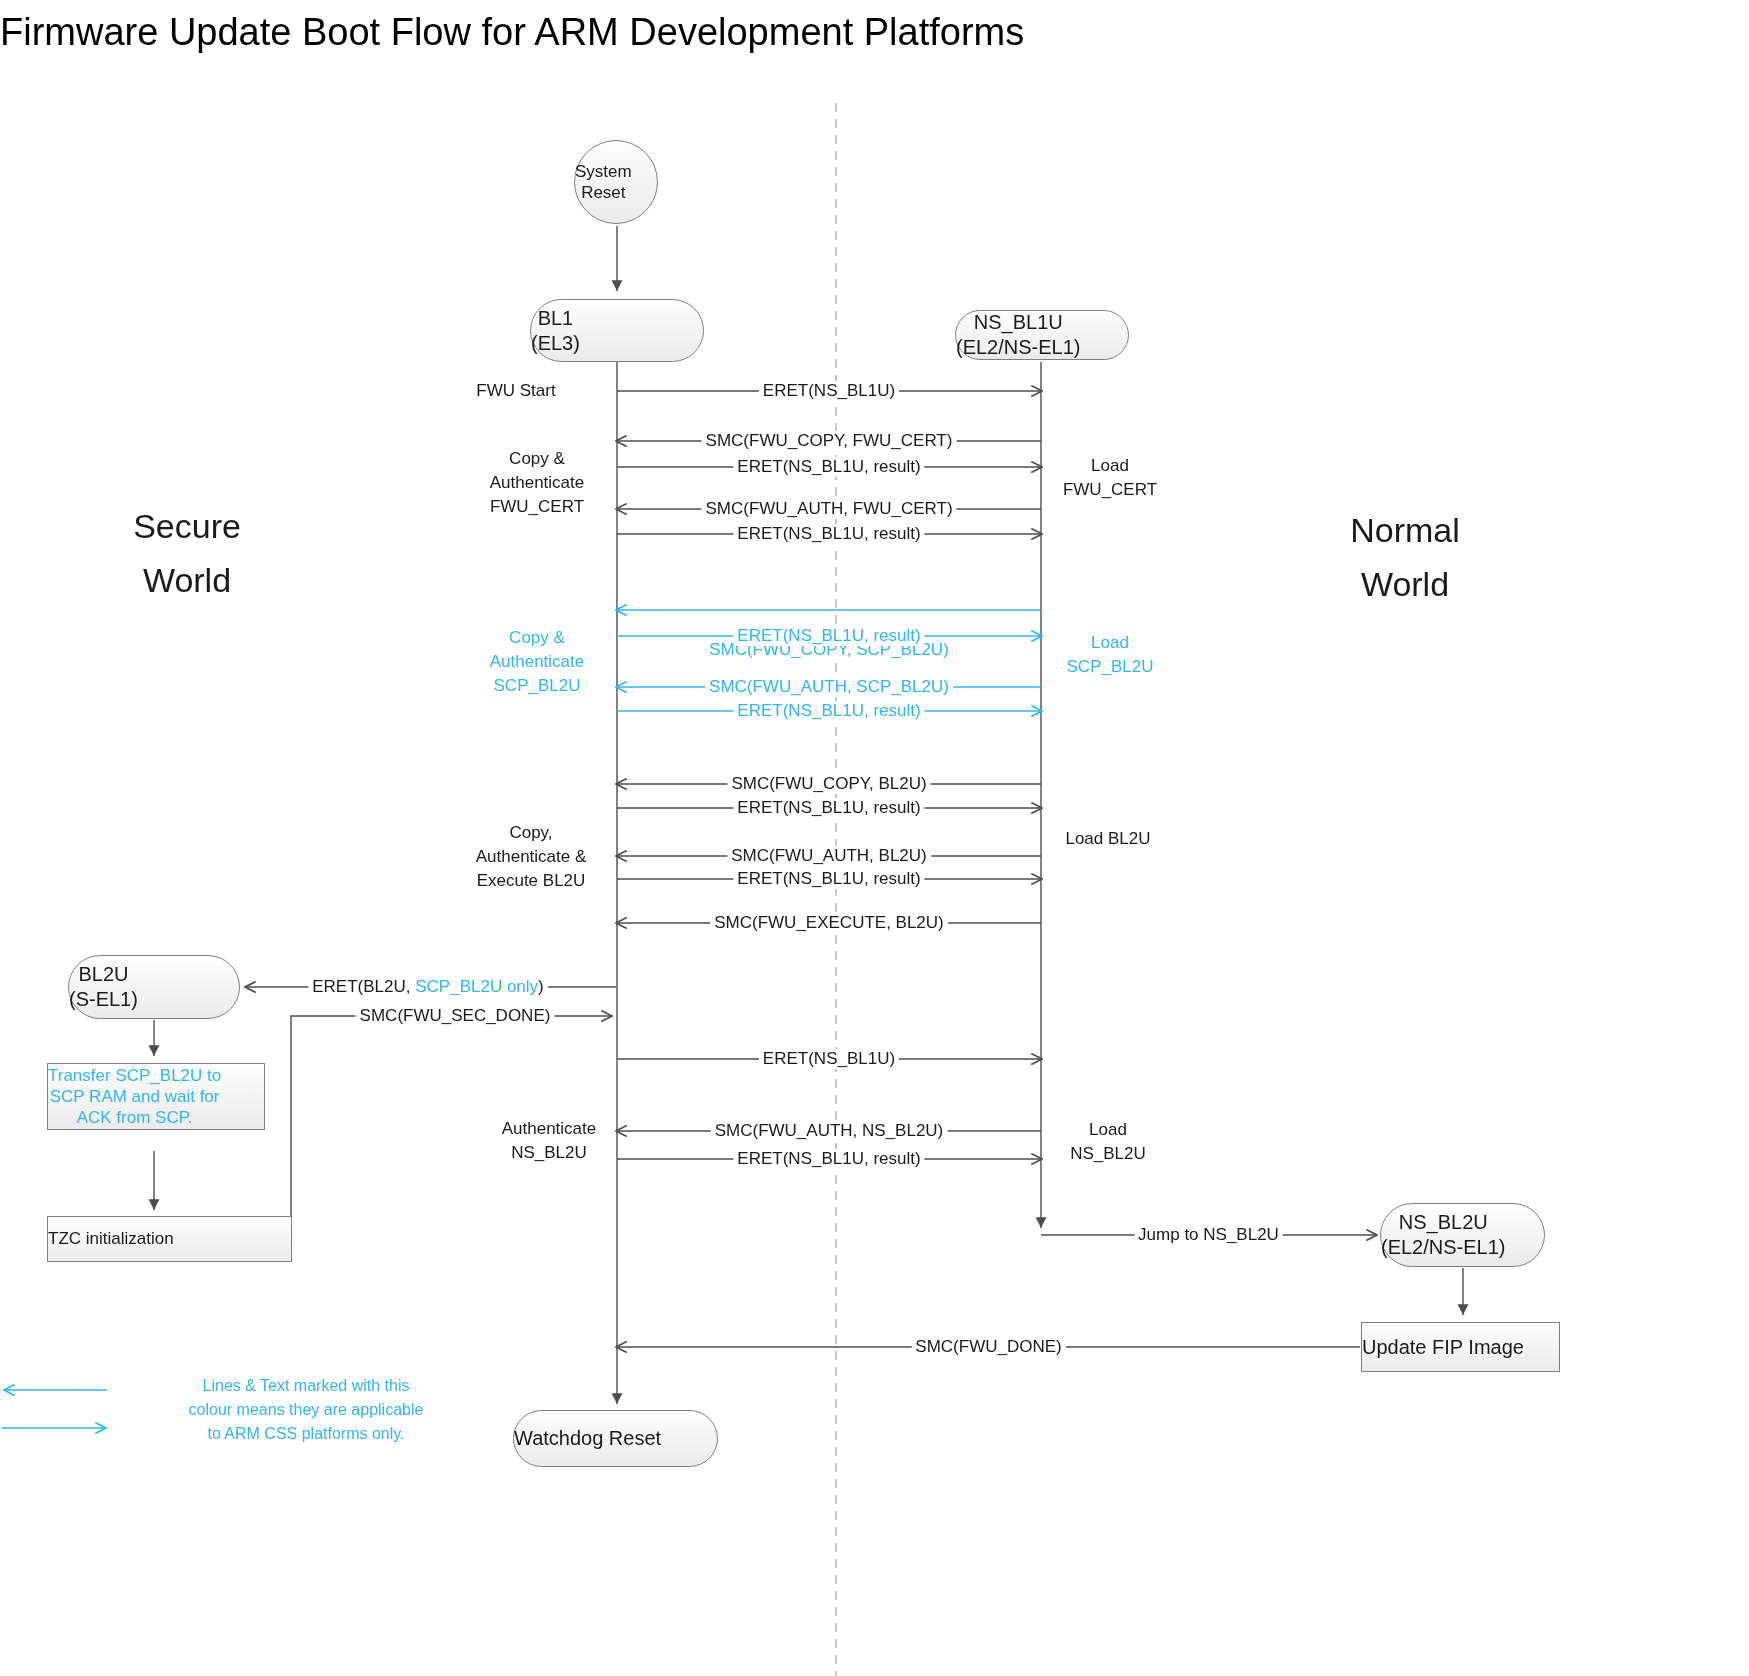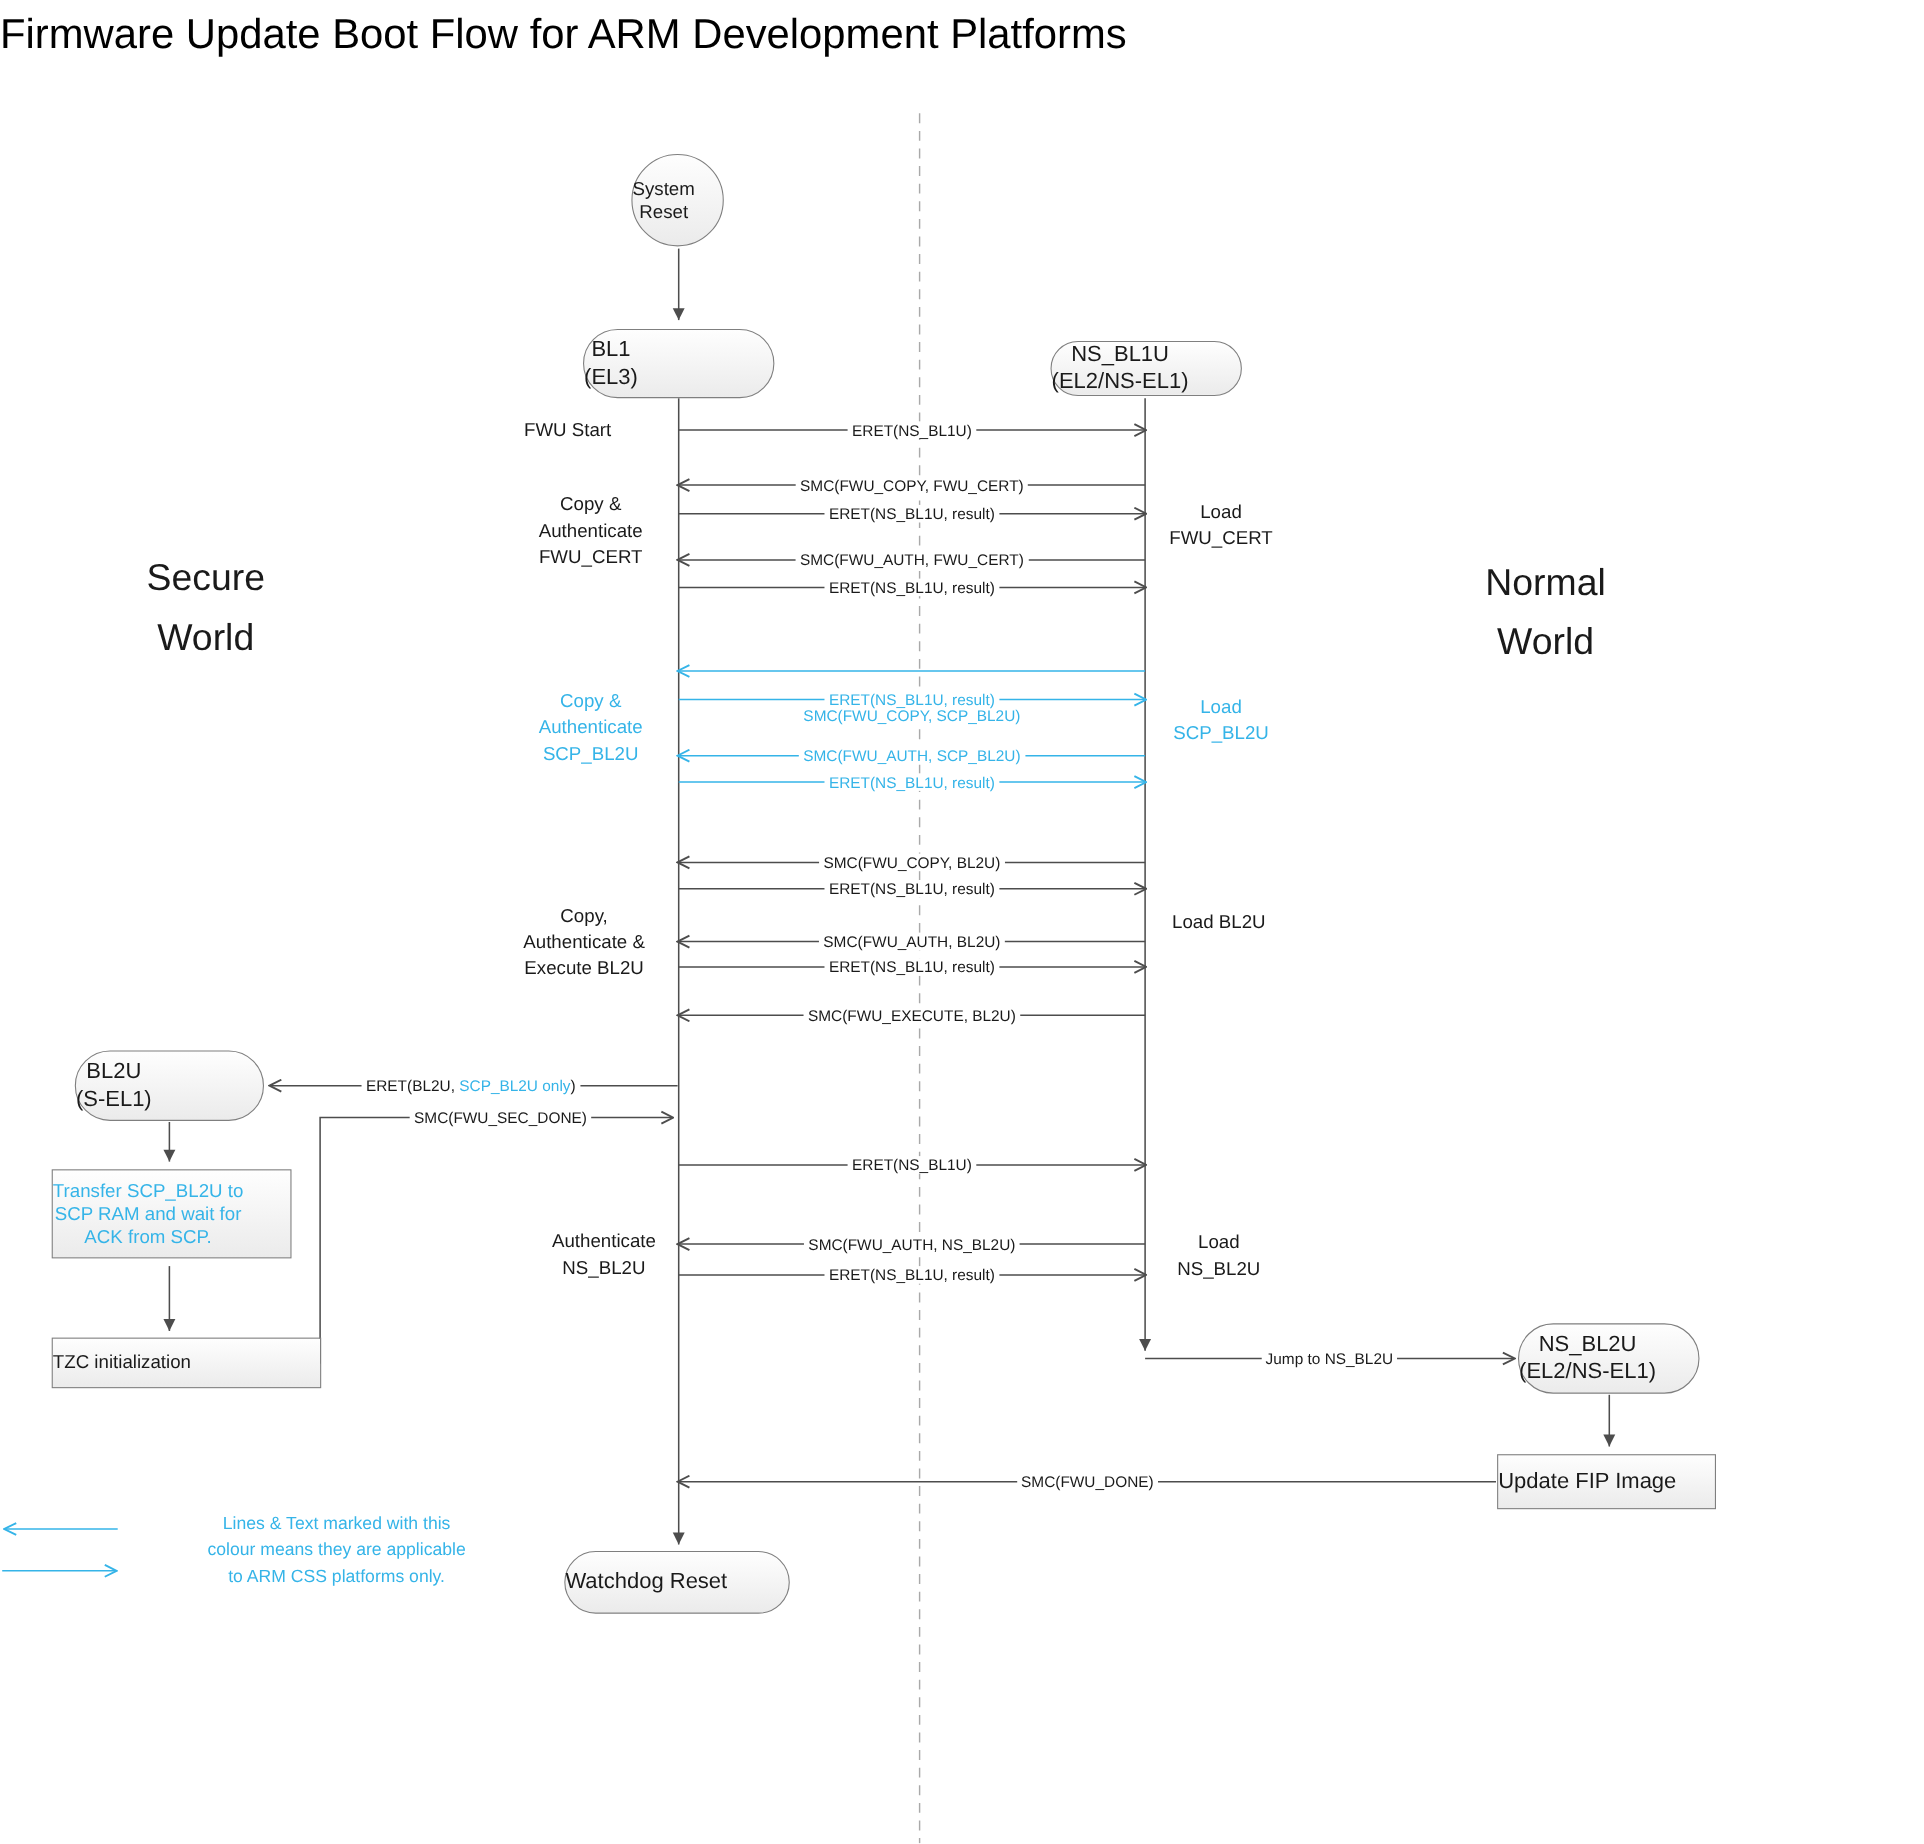--- a/index.html
+++ b/index.html
@@ -40,21 +40,21 @@
   .stadium{border-radius:32px;}
   .circle{border-radius:50%;font-size:17px;}
   .rect-box{border-radius:0;font-size:17px;}
   .node span{white-space:pre-line;}
   .side-label{
     position:absolute;transform:translate(-50%,-50%);text-align:center;
     font-size:17px;line-height:1.42;white-space:pre-line;color:var(--ink);
   }
   .msg-label{
     position:absolute;transform:translate(-50%,-50%);
-    background:#fff;padding:0 4px;font-size:14px;white-space:nowrap;color:var(--ink);text-align:center;
+    background:#fff;padding:0 4px;font-size:17px;white-space:nowrap;color:var(--ink);text-align:center;
   }
   .accent-text{color:var(--accent);}
   .legend{
     position:absolute;left:306px;top:1410px;transform:translate(-50%,-50%);
     text-align:center;font-size:16px;line-height:1.5;white-space:pre-line;
     color:var(--accent);
   }
   .fs20{font-size:20px;}
 </style>
 </head>
@@ -127,21 +127,21 @@
 (EL3)</span>
   </div>
   <div class="node stadium" style="left:955px;top:310px;width:174px;height:50px">
     <span>NS_BL1U
 (EL2/NS-EL1)</span>
   </div>
   <div class="node stadium" style="left:68px;top:955px;width:172px;height:64px">
     <span>BL2U
 (S-EL1)</span>
   </div>
-  <div class="node rect-box" style="left:47px;top:1063px;width:218px;height:81px">
+  <div class="node rect-box" style="left:47px;top:1063px;width:218px;height:67px">
     <span class="accent-text">Transfer SCP_BL2U to
 SCP RAM and wait for
 ACK from SCP.</span>
   </div>
   <div class="node rect-box" style="left:47px;top:1216px;width:245px;height:46px">
     <span>TZC initialization</span>
   </div>
   <div class="node stadium" style="left:1380px;top:1203px;width:165px;height:64px">
     <span>NS_BL2U
 (EL2/NS-EL1)</span>

